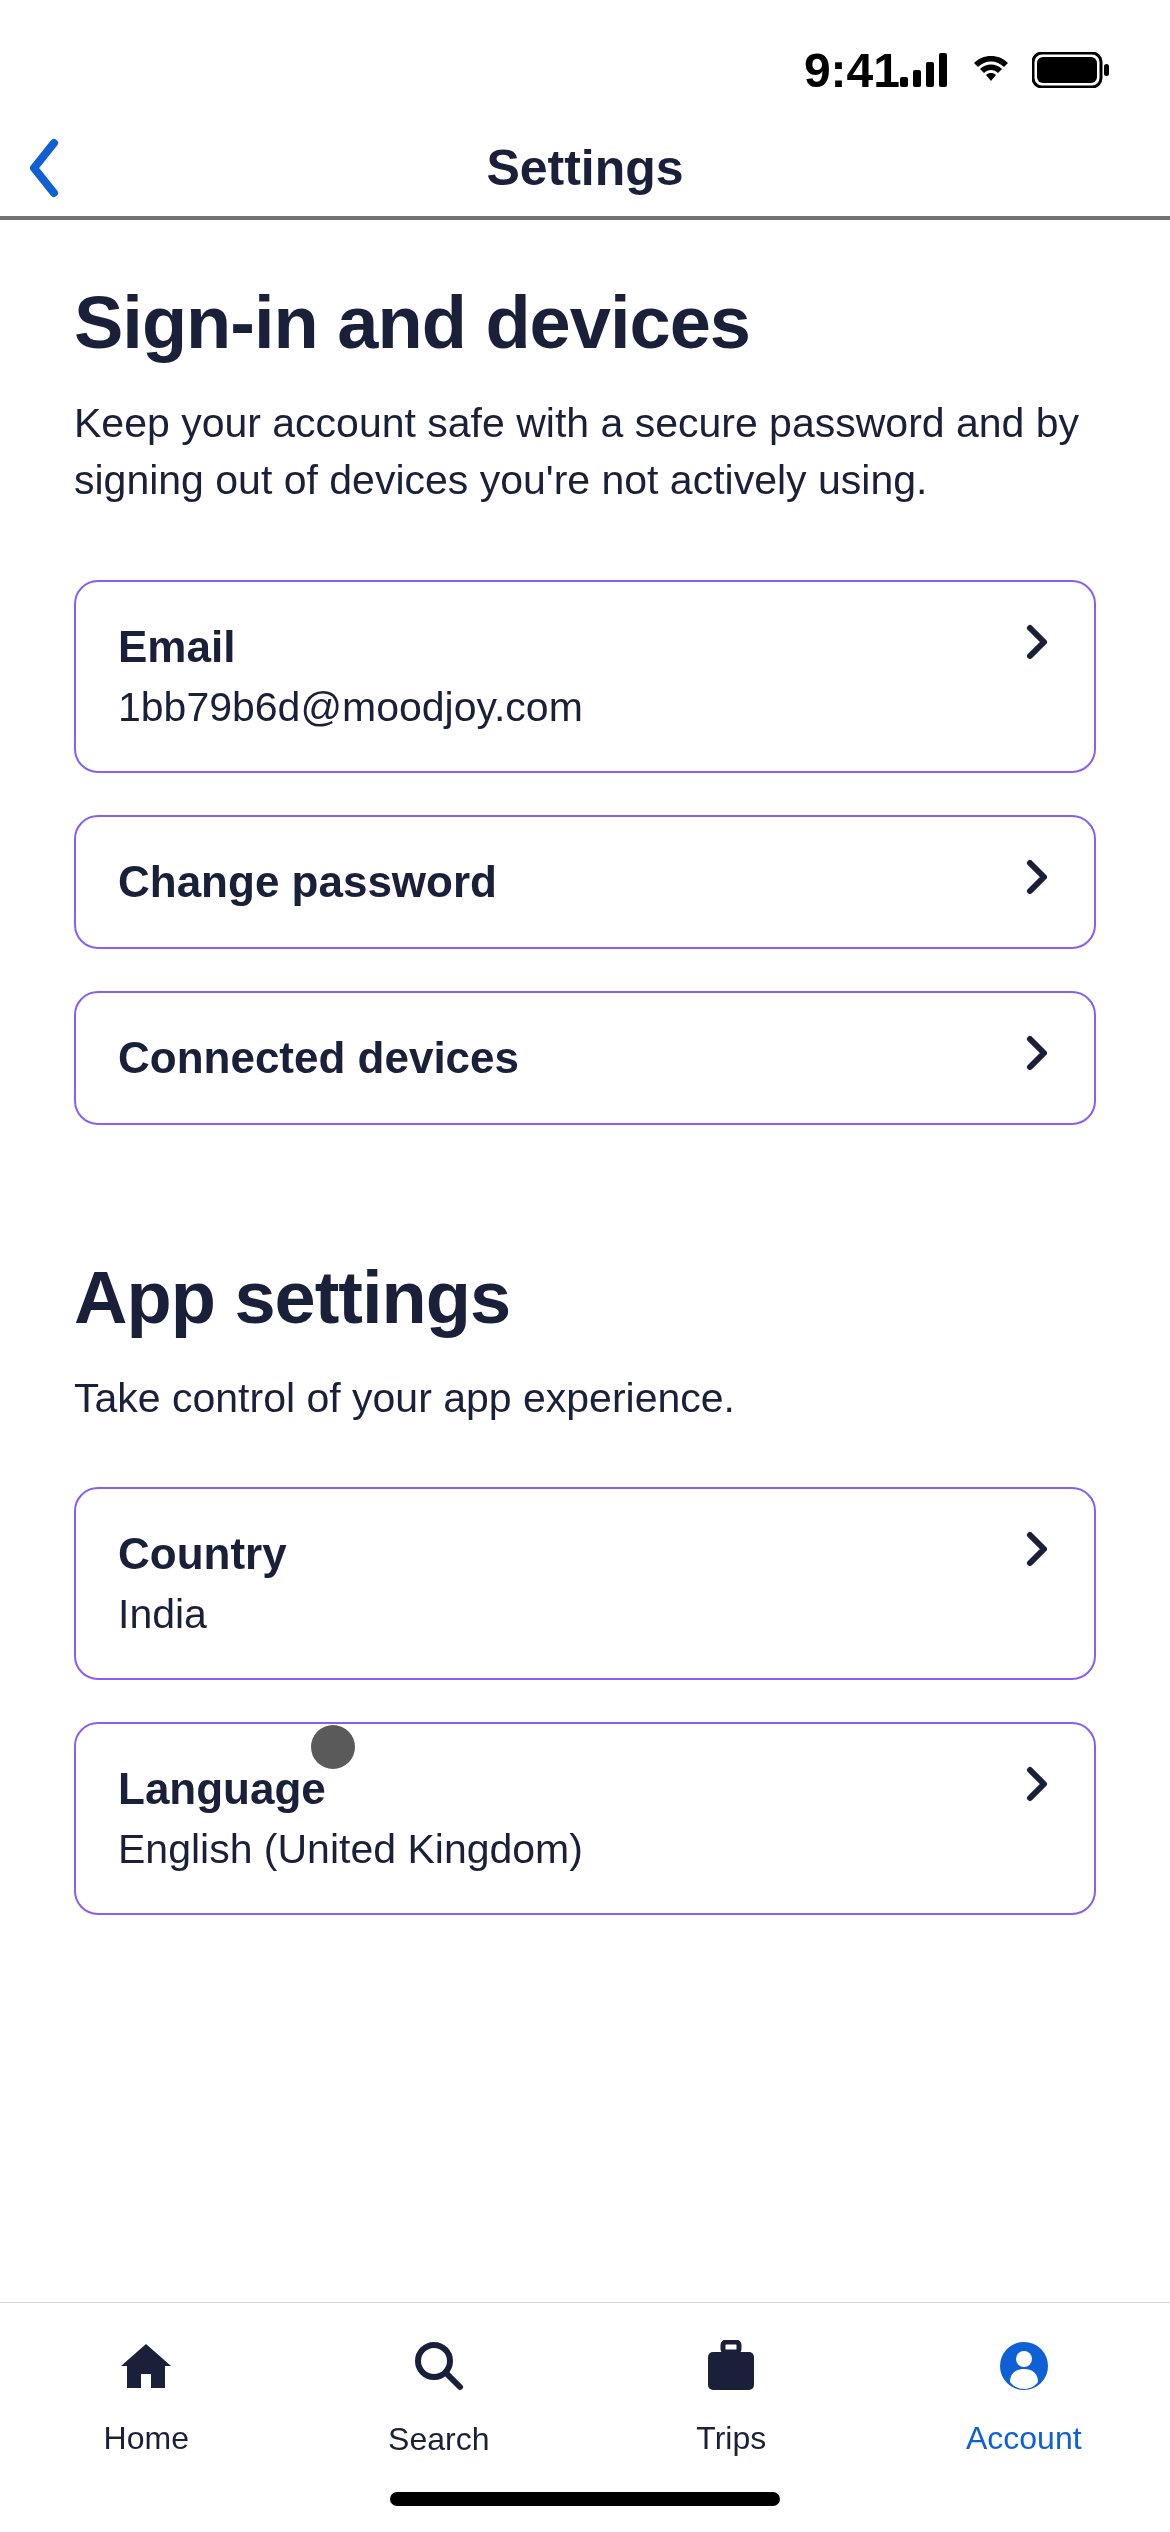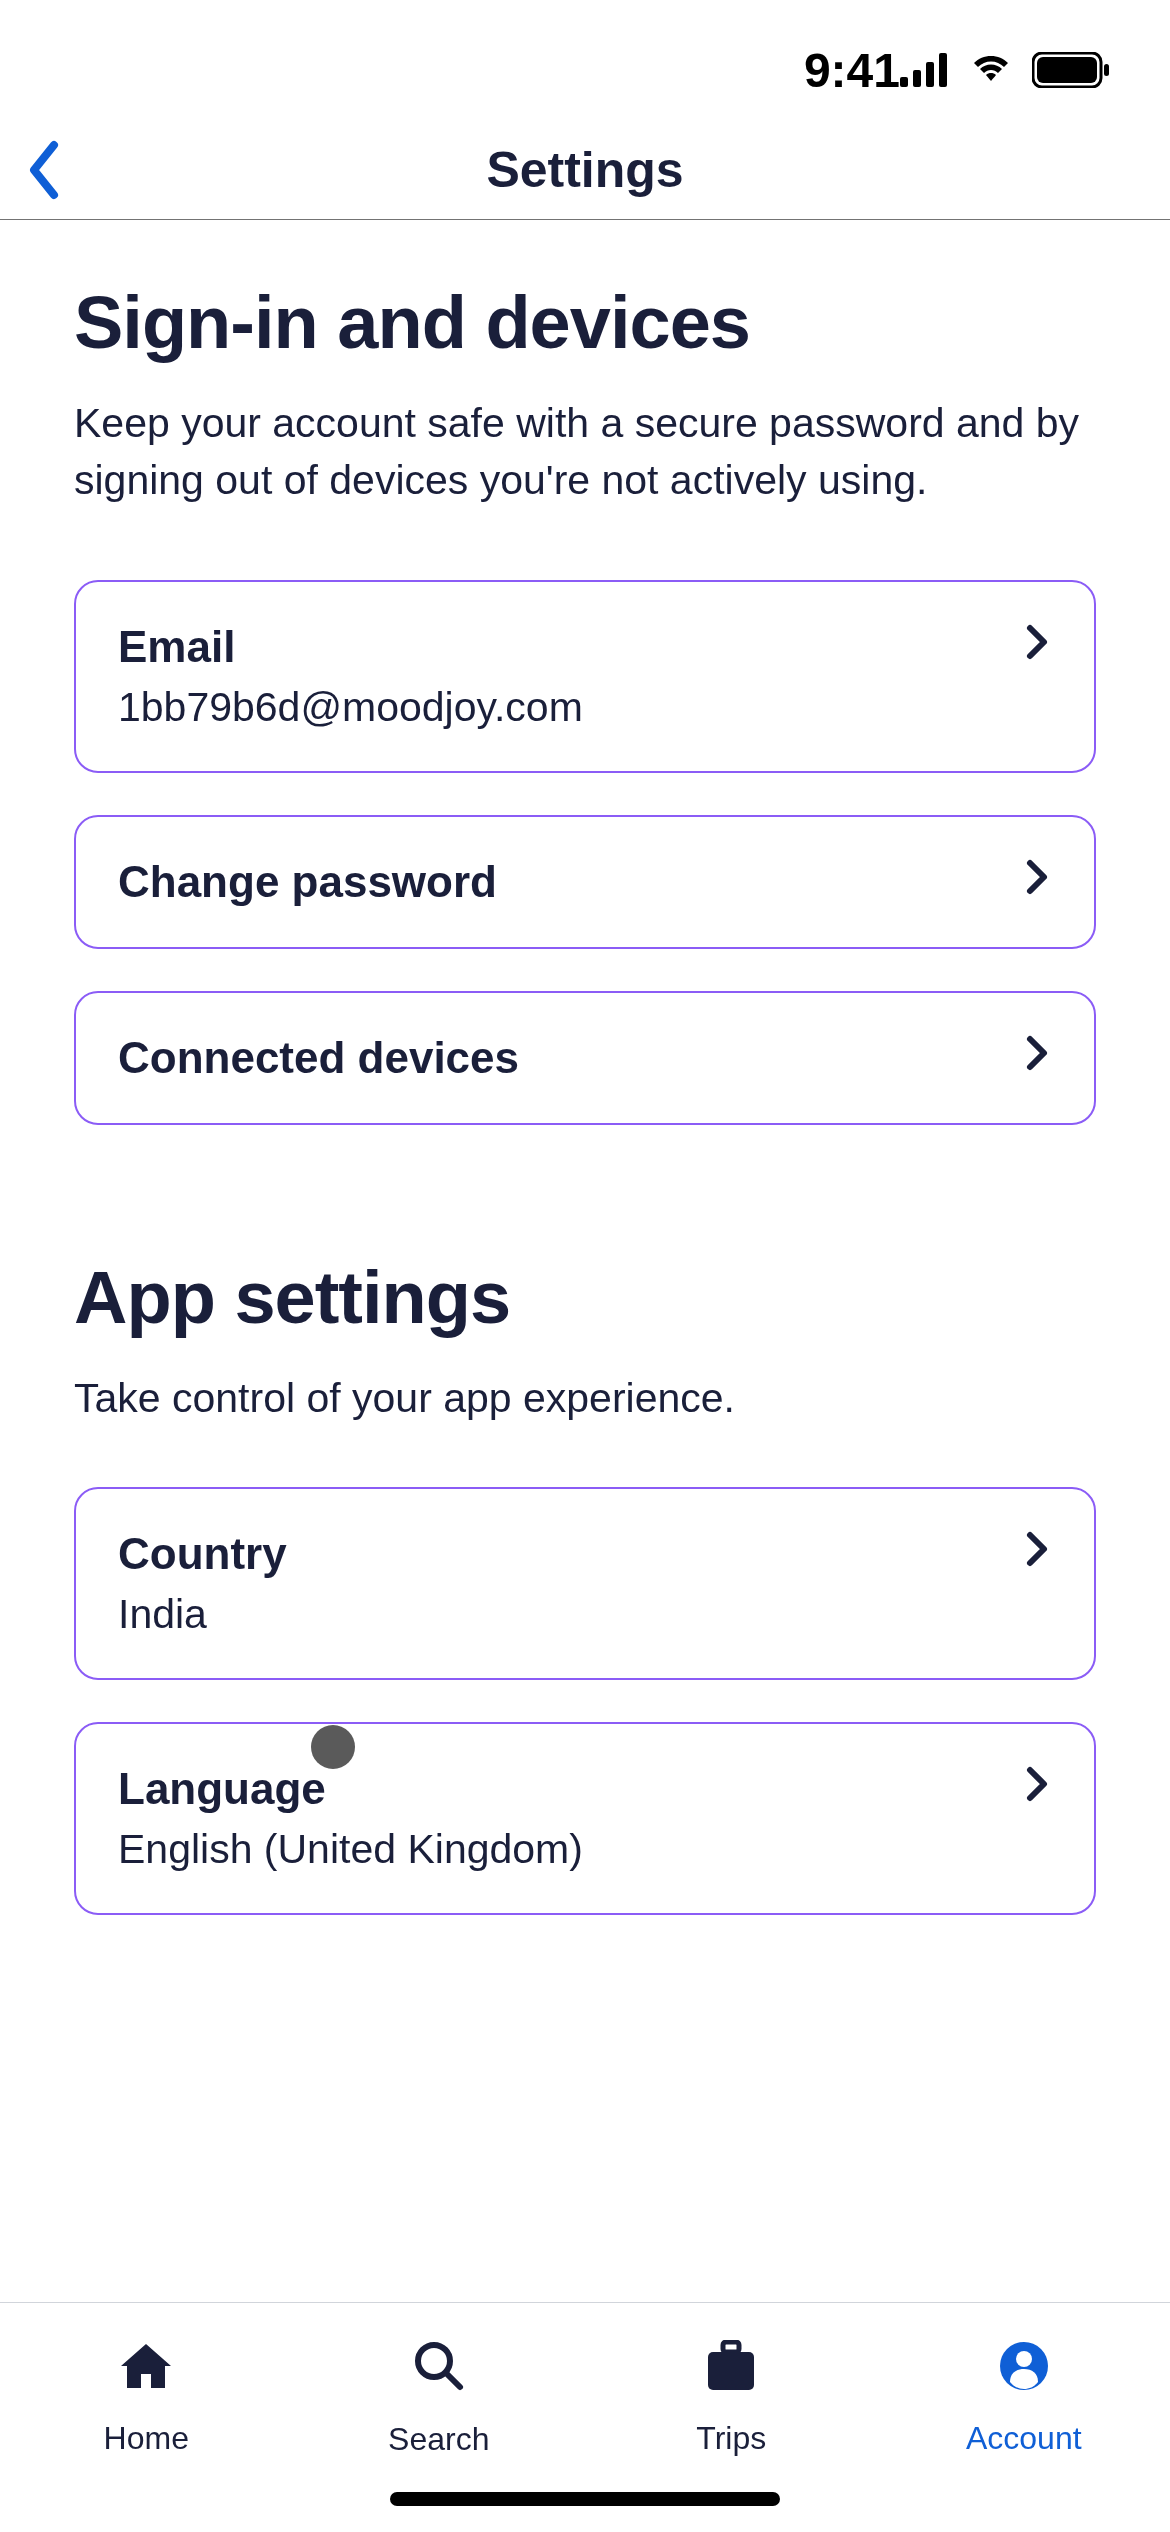--- a/index.html
+++ b/index.html
@@ -32,21 +32,21 @@
       display: flex;
       align-items: center;
       gap: 18px;
     }
     .nav-header {
       display: flex;
       align-items: center;
       justify-content: center;
       position: relative;
       height: 100px;
-      border-bottom: 1px solid #737373;
+      border-bottom: 4px solid #737373;
     }
     .back-button {
       position: absolute;
       left: 20px;
       display: flex;
       align-items: center;
       justify-content: center;
     }
     .nav-title {
       font-size: 50px;

